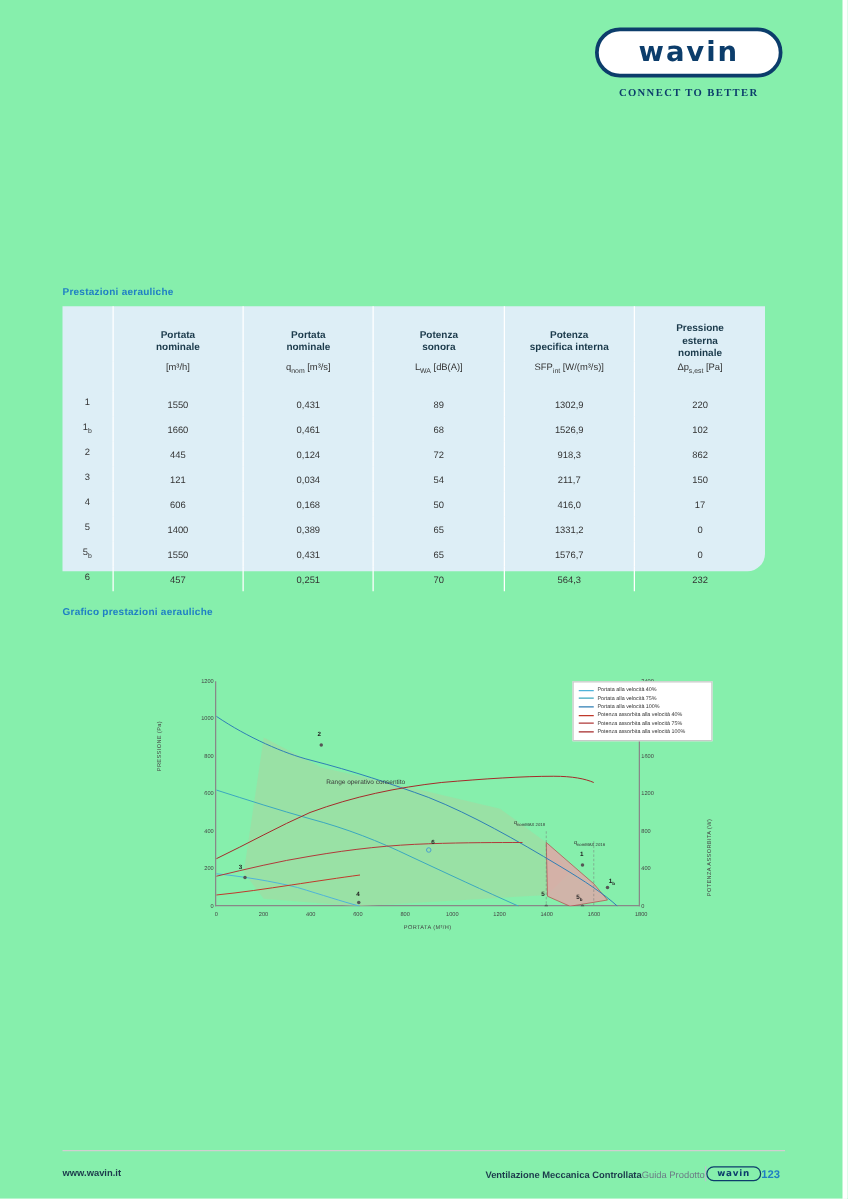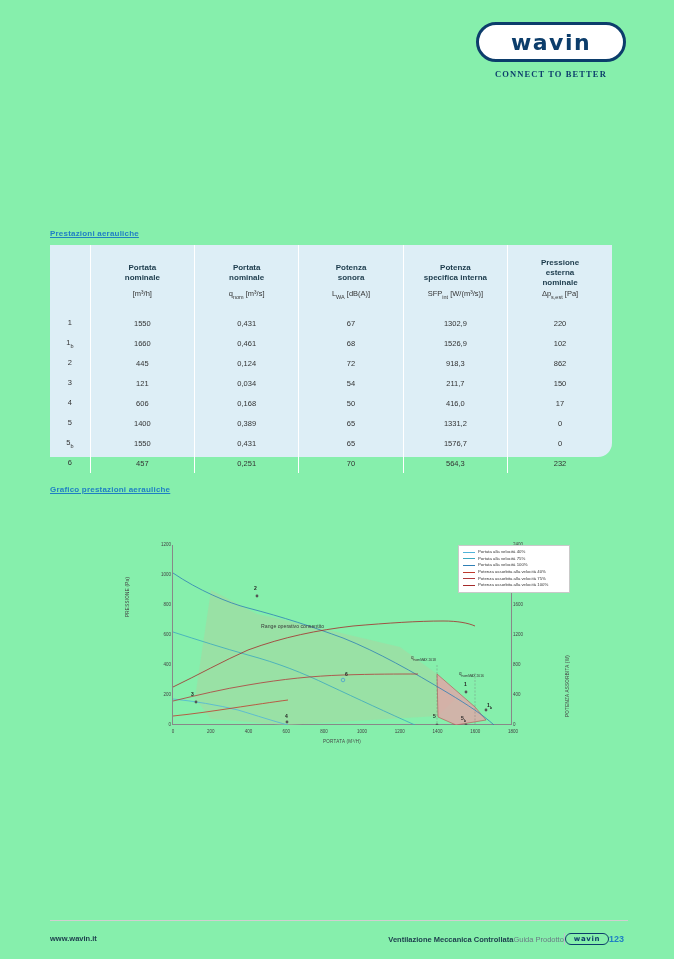--- a/index.html
+++ b/index.html
@@ -47,21 +47,20 @@
   }
 
   
   .section-title {
     position: absolute;
     left: 50px;
     font-size: 8px;
     font-weight: bold;
     color: #1f7fc4;
     letter-spacing: 0.2px;
-    text-decoration: underline;
   }
   #t1 { top: 229px; }
   #t2 { top: 485px; }
 
   
   .table-panel {
     position: absolute;
     left: 50px; top: 245px;
     width: 562px; height: 212px;
     background: #ddeef6;
@@ -292,21 +291,21 @@
         <th>
           <span>Δp</span><sub>s,est</sub><span> [Pa]</span>
         </th>
       </tr>
     </thead>
     <tbody>
       <tr>
         <td class="idx-cell"><span>1</span><sub></sub></td>
         <td>1550</td>
         <td>0,431</td>
-        <td>67</td>
+        <td>89</td>
         <td>1302,9</td>
         <td>220</td>
       </tr>
       <tr>
         <td class="idx-cell"><span>1</span><sub>b</sub></td>
         <td>1660</td>
         <td>0,461</td>
         <td>68</td>
         <td>1526,9</td>
         <td>102</td>

